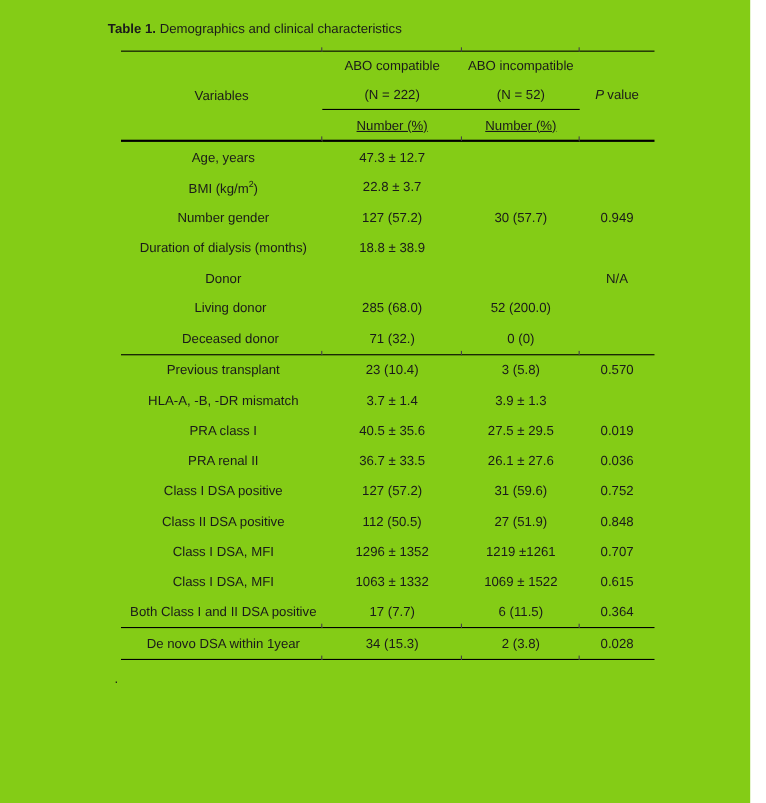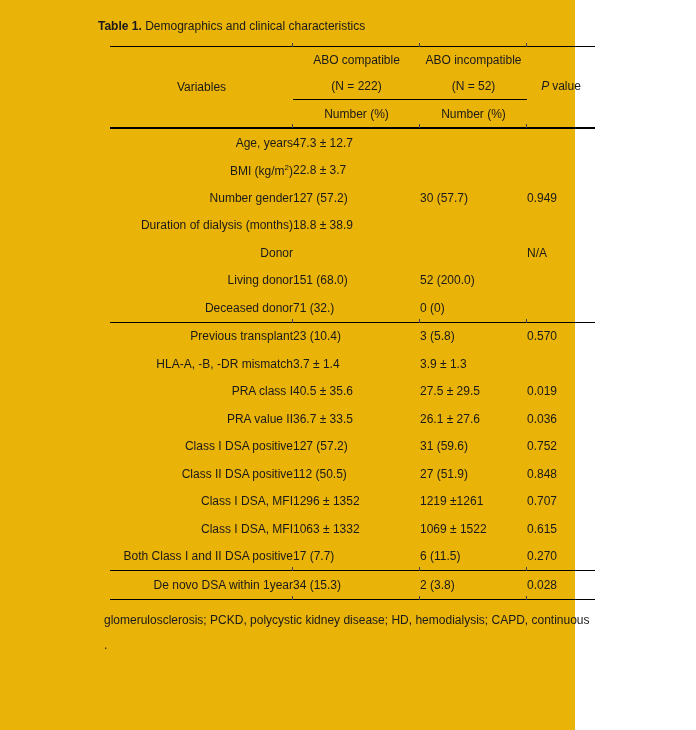--- a/index.html
+++ b/index.html
@@ -4,21 +4,21 @@
 <style>
   html, body { margin: 0; padding: 0; }
   body {
     width: 696px; height: 730px;
     background: #ffffff;
     font-family: "Liberation Sans", "DejaVu Sans", sans-serif;
     font-size: 12px;
     color: #1a1a1a;
     overflow: hidden;
   }
-  .page { position: relative; width: 575px; height: 730px; background: #eab308; }
+  .page { position: relative; width: 682px; height: 730px; background: #84cc16; }
 
   .title { padding-top: 19px; margin-left: 98px; }
   .title .bold { font-weight: bold; }
 
   table.t1 {
     border-collapse: collapse;
     table-layout: fixed;
     width: 485px;
     margin: 13px 0 0 110px;
   }
@@ -26,29 +26,29 @@
   col.c2 { width: 127px; }
   col.c3 { width: 107px; }
   col.c4 { width: 68px; }
 
   td { padding: 0; vertical-align: middle; }
 
   
   thead td { height: 27px; text-align: center; }
   tr.hdr-a td { border-top: 1.5px solid #000; height: 25px; }
   td.vh { border-bottom: 2px solid #000; text-align: center; }
-  td.hb { border-bottom: 2px solid #000; }
+  td.hb { border-bottom: 2px solid #000; text-decoration: underline; }
   td.subrule { border-bottom: 1px solid #000; }
   .p-rest { margin-left: 3px; }
 
   
   tbody td { height: 27.5px; }
-  td.c-var { text-align: right; padding-left: 3px; }
+  td.c-var { text-align: center; padding-left: 3px; }
   td.c-var.indent { padding-left: 16px; }
-  td.c-num { }
+  td.c-num { text-align: center; }
   tbody tr.rule-top td { border-top: 1px solid #000; }
   tbody tr.last-row td { border-bottom: 1.5px solid #000; height: 28px; }
   sup { font-size: 8px; }
 
   
   tr.hdr-a td:nth-child(n+2), tbody tr.rule-top td:nth-child(n+2) { position: relative; }
   tr.hdr-a td:nth-child(n+2)::before,
   tbody tr.rule-top td:nth-child(n+2)::before {
     content: ""; position: absolute; left: -1px; top: -4px;
     width: 1px; height: 4px; background: #444;
@@ -124,21 +124,21 @@
           <td class="c-num"></td>
         </tr>
         <tr>
           <td class="c-var">Donor</td>
           <td class="c-num"></td>
           <td class="c-num"></td>
           <td class="c-num">N/A</td>
         </tr>
         <tr>
           <td class="c-var indent">Living donor</td>
-          <td class="c-num">151 (68.0)</td>
+          <td class="c-num">285 (68.0)</td>
           <td class="c-num">52 (200.0)</td>
           <td class="c-num"></td>
         </tr>
         <tr>
           <td class="c-var indent">Deceased donor</td>
           <td class="c-num">71 (32.)</td>
           <td class="c-num">0 (0)</td>
           <td class="c-num"></td>
         </tr>
         <tr class="rule-top">
@@ -153,21 +153,21 @@
           <td class="c-num">3.9 ± 1.3</td>
           <td class="c-num"></td>
         </tr>
         <tr>
           <td class="c-var">PRA class I</td>
           <td class="c-num">40.5 ± 35.6</td>
           <td class="c-num">27.5 ± 29.5</td>
           <td class="c-num">0.019</td>
         </tr>
         <tr>
-          <td class="c-var">PRA value II</td>
+          <td class="c-var">PRA renal II</td>
           <td class="c-num">36.7 ± 33.5</td>
           <td class="c-num">26.1 ± 27.6</td>
           <td class="c-num">0.036</td>
         </tr>
         <tr>
           <td class="c-var">Class I DSA positive</td>
           <td class="c-num">127 (57.2)</td>
           <td class="c-num">31 (59.6)</td>
           <td class="c-num">0.752</td>
         </tr>
@@ -186,29 +186,28 @@
         <tr>
           <td class="c-var">Class I DSA, MFI</td>
           <td class="c-num">1063 ± 1332</td>
           <td class="c-num">1069 ± 1522</td>
           <td class="c-num">0.615</td>
         </tr>
         <tr>
           <td class="c-var">Both Class I and II DSA positive</td>
           <td class="c-num">17 (7.7)</td>
           <td class="c-num">6 (11.5)</td>
-          <td class="c-num">0.270</td>
+          <td class="c-num">0.364</td>
         </tr>
         <tr class="rule-top last-row">
           <td class="c-var">De novo DSA within 1year</td>
           <td class="c-num">34 (15.3)</td>
           <td class="c-num">2 (3.8)</td>
           <td class="c-num">0.028</td>
         </tr>
       </tbody>
   </table>
 
   <div class="footnotes">
-    <div class="fn-line">glomerulosclerosis; PCKD, polycystic kidney disease; HD, hemodialysis; CAPD, continuous</div>
     <div class="fn-line fn-trailing">.</div>
   </div>
 
 </div>
 
 </body></html>

